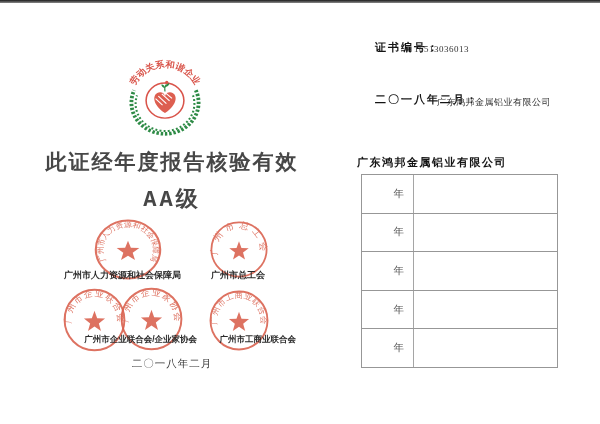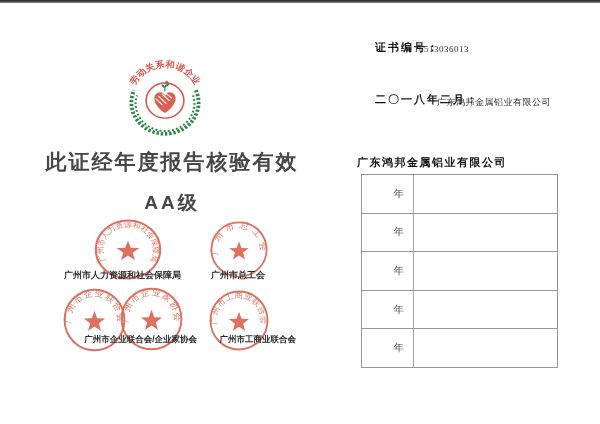--- a/index.html
+++ b/index.html
@@ -8,21 +8,21 @@
     background:#ffffff;
     font-family:"Liberation Sans", sans-serif;
     position:relative;overflow:hidden;
   }
   .page{position:absolute;inset:0;background:#ffffff;}
   .scanline{position:absolute;left:0;top:0;width:600px;height:3px;
     background:linear-gradient(#1c1c1c,#8a8a8a);}
   .abs{position:absolute;}
   .title-block{left:36px;top:148px;width:272px;text-align:center;color:#474747;}
   .title-line1{font-size:21px;font-weight:bold;letter-spacing:2px;}
-  .title-line2{font-size:19px;font-weight:bold;letter-spacing:3px;margin-top:14px;}
+  .title-line2{font-size:22px;font-weight:bold;letter-spacing:3px;margin-top:8px;font-family:Liberation Mono, monospace;}
   .stamp{position:absolute;opacity:.88;}
   .stamp-label{position:absolute;text-align:center;font-weight:bold;color:#2b2b2b;z-index:5;}
   .lbl-row1{top:269px;font-size:9px;}
   .lbl-row2{top:334px;font-size:8.5px;text-align:right;}
   .date-line{left:112px;top:357px;width:120px;text-align:center;
     font-size:10.5px;color:#333;letter-spacing:1px;}
   .field-label{font-size:11px;font-weight:bold;color:#141414;letter-spacing:2px;margin-left:23px;}
   .field-value{font-family:"Liberation Serif", serif;font-size:9px;color:#333;letter-spacing:.5px;}
   .validity{left:357px;top:155px;font-size:11px;font-weight:bold;color:#141414;letter-spacing:1.5px;}
   .year-table{left:361px;top:174px;width:197px;height:194px;
@@ -95,20 +95,21 @@
     <path d="M50,36 L54.1,47.3 L66.2,47.7 L56.7,55.2 L60,66.8 L50,60 L40,66.8 L43.3,55.2 L33.8,47.7 L45.9,47.3 Z" fill="#d95f4c"></path>
     <path id="arc5" d="M 20.5,70.7 A 36,36 0 1 1 79.5,70.7" fill="none"></path>
     <text font-size="13" letter-spacing="1" fill="#d95f4c"><textPath href="#arc5" startOffset="50%" text-anchor="middle">广州市工商业联合会</textPath></text>
   </svg>
 
   <div class="stamp-label lbl-row1" style="left:50px;width:145px;">广州市人力资源和社会保障局</div>
   <div class="stamp-label lbl-row1" style="left:202px;width:72px;">广州市总工会</div>
   <div class="stamp-label lbl-row2" style="left:52px;width:145px;">广州市企业联合会/企业家协会</div>
   <div class="stamp-label lbl-row2" style="left:196px;width:100px;">广州市工商业联合会</div>
 
+  <div class="abs date-line">二〇一八年二月</div>
 
   <div class="abs field-label" style="left:352px;top:40px;">证书编号：</div>
   <div class="abs field-value" style="left:414px;top:44px;">16513036013</div>
 
   <div class="abs field-label" style="left:352px;top:92px;">二〇一八年二月：</div>
   <div class="abs field-value" style="left:437px;top:96px;">广东鸿邦金属铝业有限公司</div>
 
   <div class="abs validity">广东鸿邦金属铝业有限公司</div>
 
   <div class="abs year-table">

